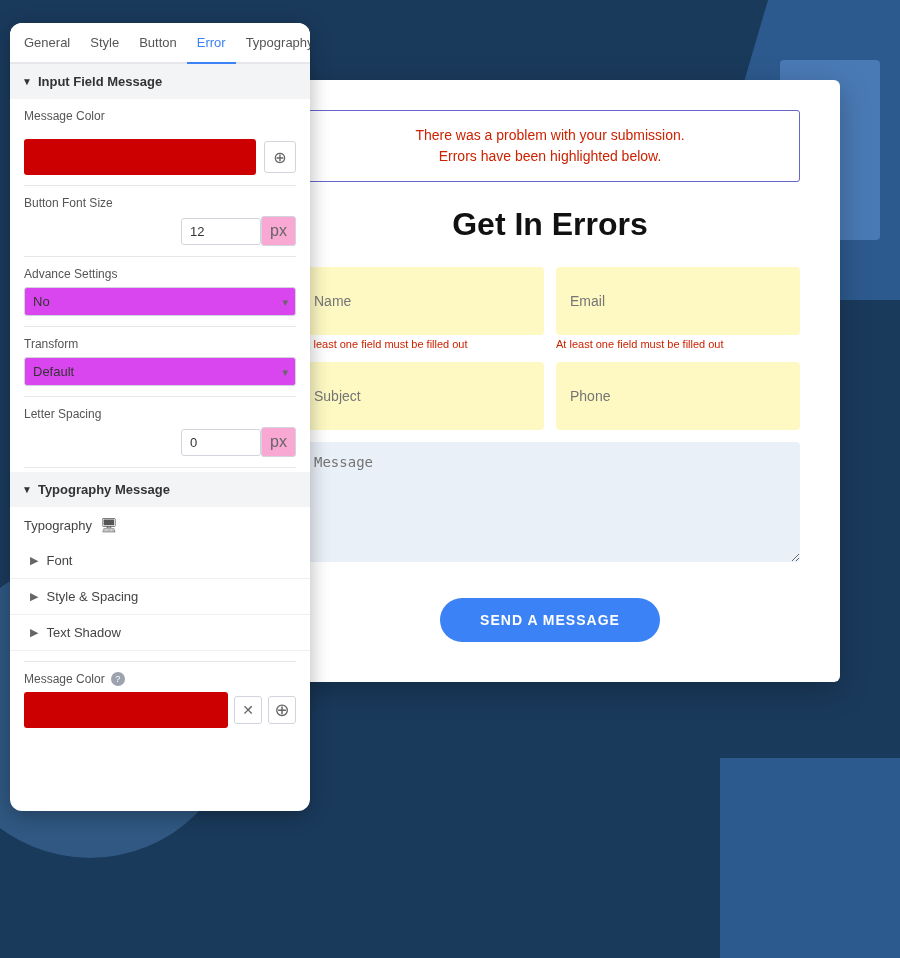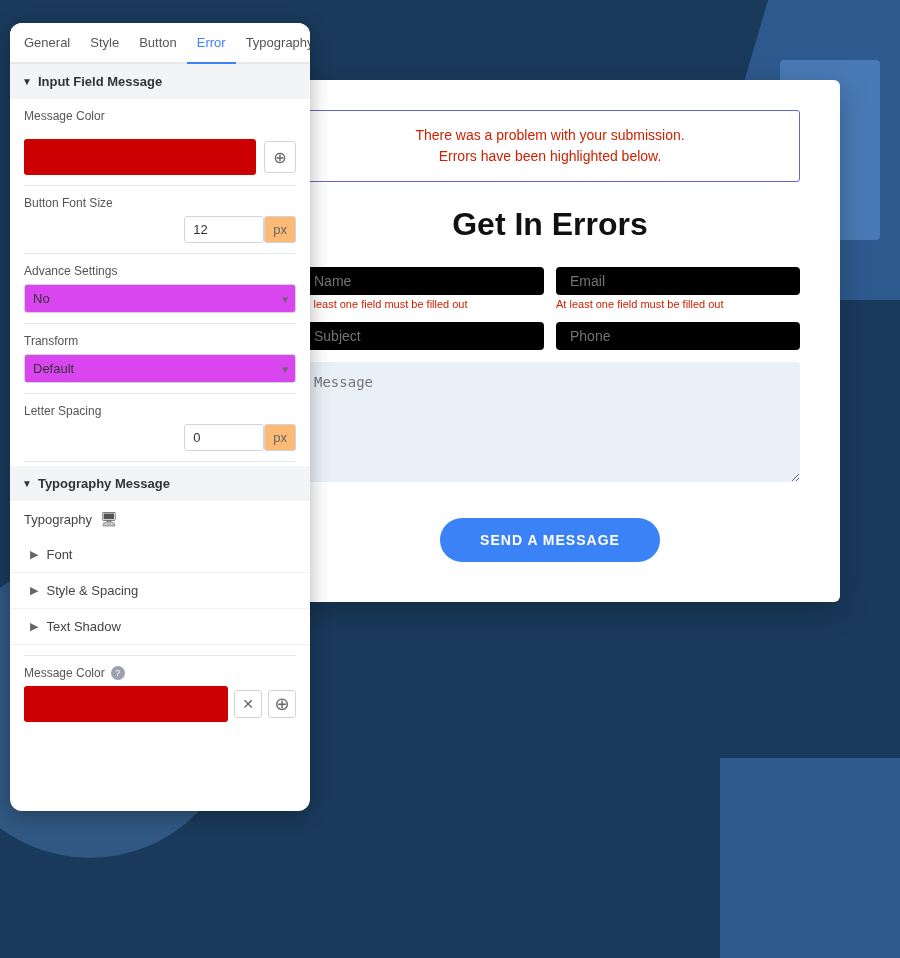--- a/index.html
+++ b/index.html
@@ -128,23 +128,23 @@
     .field-input {
       width: 80px;
       border: 1px solid #d1d5db;
       border-radius: 3px;
       padding: 5px 8px;
       font-size: 13px;
       color: #333;
       background: #fff;
     }
     .field-unit {
-      font-size: 13px;
+      font-size: 16px;
       color: #666;
-      background: #fdba74;
+      background: #f9a8d4;
       border: 1px solid #d1d5db;
       border-radius: 3px;
       padding: 5px 8px;
     }
     .field-select {
       width: 100%;
       border: 1px solid #d1d5db;
       border-radius: 3px;
       padding: 6px 8px;
       font-size: 13px;
@@ -328,24 +328,24 @@
       display: grid;
       grid-template-columns: 1fr 1fr;
       gap: 12px;
       margin-bottom: 12px;
     }
     .form-field-wrap {
       position: relative;
     }
     .form-input {
       width: 100%;
-      background: #000000;
+      background: #fef9c3;
       border: none;
       border-radius: 4px;
-      padding: 6px 14px;
+      padding: 26px 14px;
       font-size: 14px;
       color: #888;
       outline: none;
     }
     .form-error-msg {
       color: #cc2200;
       font-size: 11px;
       margin-top: 3px;
     }
     .form-textarea {

